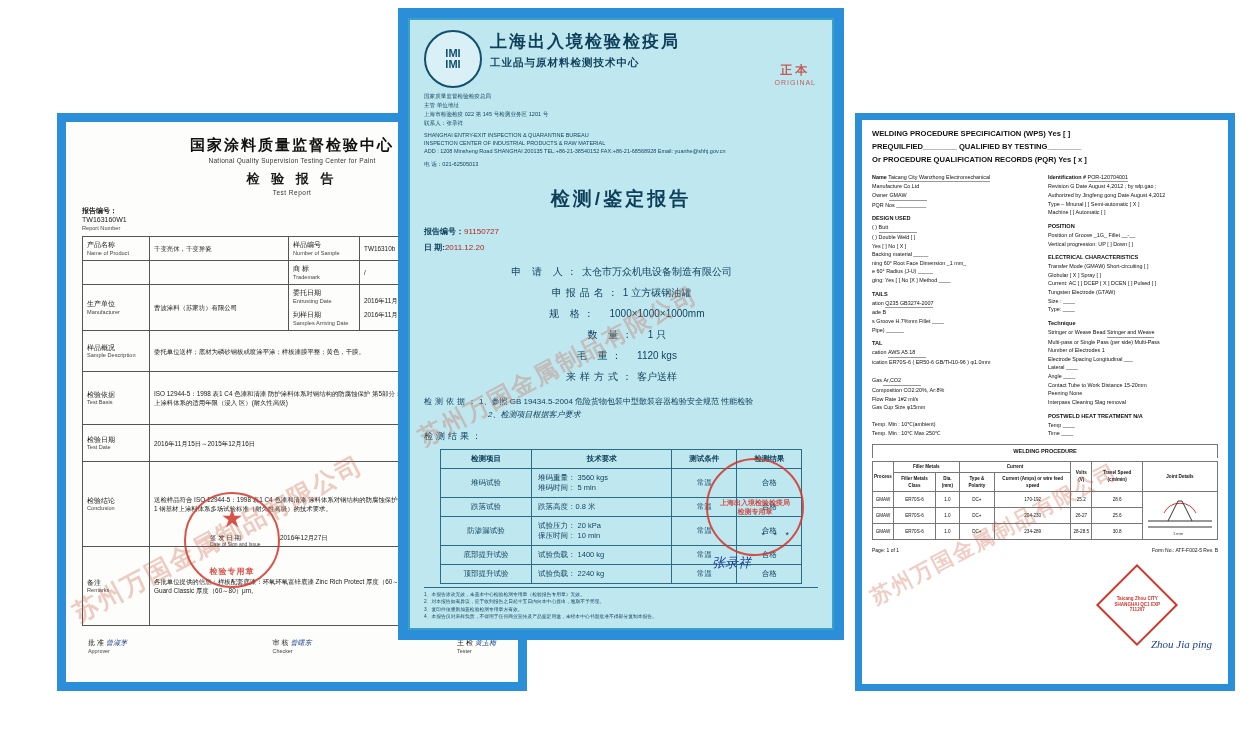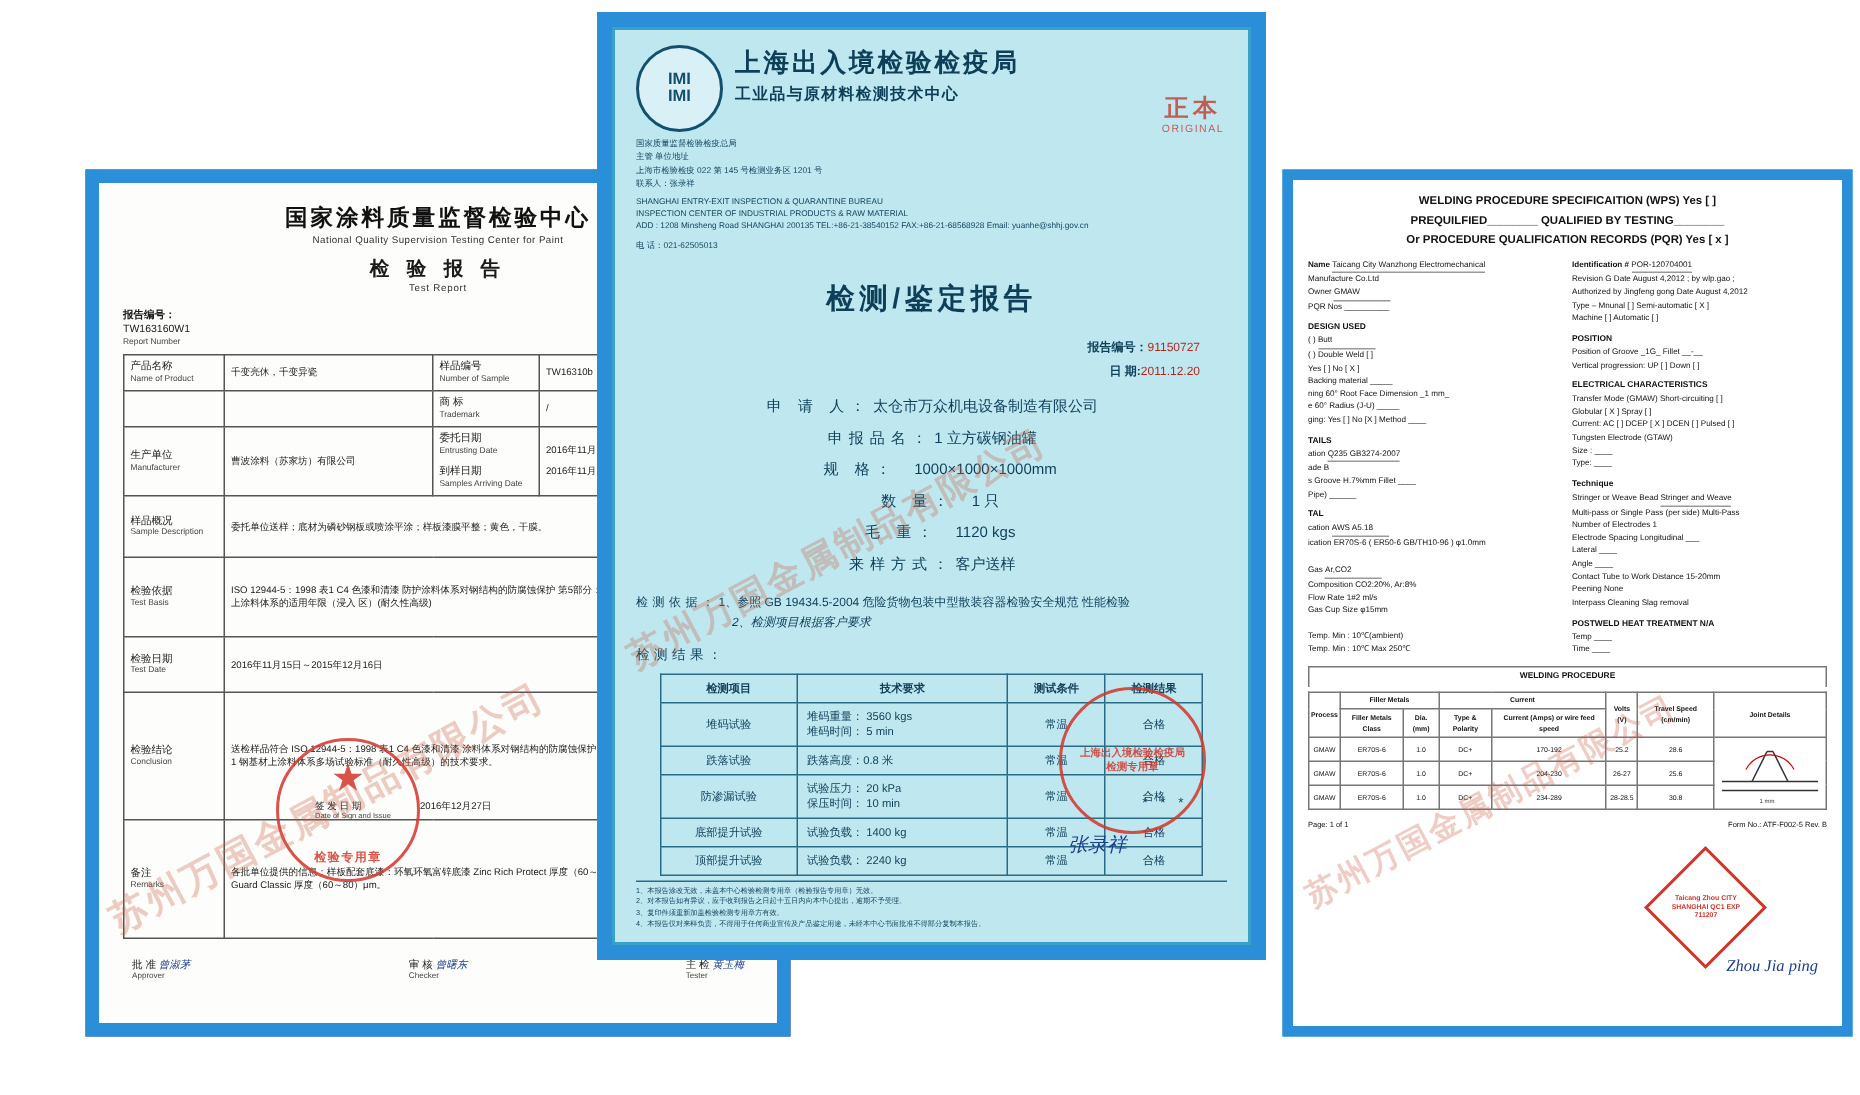--- a/index.html
+++ b/index.html
@@ -8,21 +8,21 @@
     font-family:"Liberation Sans",sans-serif;
     overflow:hidden;position:relative;
   }
   .stage{position:absolute;inset:0;}
 
   
   .cert{position:absolute;background:#2a8fd8;box-sizing:border-box;}
   .cert .inner{position:absolute;inset:0;background:#ffffff;box-sizing:border-box;overflow:hidden;}
 
   
-  #doc-left{left:57px;top:113px;width:470px;height:578px;border:9px solid #2a8fd8;background:#4c1d95;}
+  #doc-left{left:57px;top:113px;width:470px;height:578px;border:9px solid #2a8fd8;background:#fde047;}
   #doc-left .inner{inset:0;background:#fdfdfb;}
   .l-pad{position:absolute;inset:0;padding:14px 16px;box-sizing:border-box;color:#1a1a1a;}
   .l-title{text-align:center;font-size:15px;font-weight:bold;letter-spacing:2px;color:#111;}
   .l-sub{text-align:center;font-size:6.5px;color:#333;margin-top:2px;letter-spacing:.3px;}
   .l-title2{text-align:center;font-size:13px;font-weight:bold;letter-spacing:4px;margin-top:6px;}
   .l-sub2{text-align:center;font-size:6.5px;color:#333;margin-top:1px;letter-spacing:.5px;}
   .l-row-top{display:flex;justify-content:space-between;font-size:7px;margin-top:10px;line-height:1.35;}
   .l-row-top div span{display:block;}
   table.ltab{width:100%;border-collapse:collapse;margin-top:4px;font-size:7px;}
   table.ltab td{border:1px solid #555;padding:3px 4px;vertical-align:middle;color:#1a1a1a;}
@@ -52,43 +52,43 @@
   #doc-center .inner{inset:10px;background:#bfe7f0;border:2px solid #3aa0c8;}
   .c-pad{position:absolute;inset:0;padding:10px 14px;box-sizing:border-box;color:#123;}
   .c-head{display:flex;align-items:flex-start;gap:8px;}
   .imi-logo{width:54px;height:54px;border-radius:50%;border:2px solid #13506e;display:flex;flex-direction:column;
     align-items:center;justify-content:center;color:#13506e;font-weight:bold;font-size:11px;line-height:1;flex:none;background:#d8f0f6;}
   .c-h1{font-size:17px;font-weight:bold;color:#0e3f59;letter-spacing:2px;}
   .c-h2{font-size:10.5px;font-weight:bold;color:#0e3f59;letter-spacing:1px;margin-top:3px;}
   .c-en{font-size:5.5px;color:#14465e;line-height:1.5;margin-top:3px;}
   .c-addr{font-size:5.6px;color:#14465e;line-height:1.6;margin-top:4px;}
   .orig{position:absolute;right:16px;top:42px;color:#c23b2e;text-align:center;opacity:.8;}
-  .orig .cn{font-size:16px;font-weight:bold;letter-spacing:3px;}
+  .orig .cn{font-size:12px;font-weight:bold;letter-spacing:3px;}
   .orig .en{font-size:7px;letter-spacing:1px;}
   .c-title{text-align:center;font-size:19px;font-weight:bold;color:#0e3f59;letter-spacing:3px;margin-top:18px;}
-  .c-meta{margin-top:12px;font-size:8px;color:#b02a1e;text-align:right;padding-right:18px;line-height:1.9;}
+  .c-meta{margin-top:12px;font-size:8px;color:#b02a1e;padding-right:18px;line-height:1.9;}
   .c-meta b{color:#0e3f59;}
   .c-fields{margin-top:6px;font-size:10px;color:#0e3f59;line-height:2.1;text-align:center;}
   .c-fields .k{display:inline-block;width:72px;letter-spacing:4px;}
   .c-fields .v{border-bottom:0px solid #0e3f59;}
   .c-basis{font-size:8px;color:#0e3f59;line-height:1.7;margin-top:8px;}
   .c-basis .k{letter-spacing:3px;}
   .c-res{font-size:9px;color:#0e3f59;letter-spacing:3px;margin-top:8px;}
   table.ctab{width:92%;margin:6px auto 0;border-collapse:collapse;font-size:7.5px;color:#0e3f59;}
   table.ctab th,table.ctab td{border:1px solid #2a6c86;padding:4px 3px;text-align:center;}
   table.ctab th{font-weight:bold;}
   .c-foot{position:absolute;left:14px;right:14px;bottom:8px;font-size:4.8px;color:#14465e;line-height:1.5;border-top:1px solid #2a6c86;padding-top:3px;}
   .c-sign{position:absolute;right:81px;bottom:56px;font-size:13px;color:#1b3f8f;font-family:"Liberation Serif",serif;font-style:italic;}
   .c-dots{position:absolute;right:40px;bottom:88px;font-size:9px;color:#0e3f59;letter-spacing:3px;}
 
   
   #doc-right{left:855px;top:113px;width:380px;height:578px;border:7px solid #2a8fd8;background:#2a8fd8;}
   #doc-right .inner{inset:0;background:#ffffff;}
   .r-pad{position:absolute;inset:0;padding:8px 10px;box-sizing:border-box;color:#111;font-size:5.4px;line-height:1.6;}
-  .r-title{text-align:center;font-size:7.6px;font-weight:bold;line-height:1.7;}
+  .r-title{font-size:7.6px;font-weight:bold;line-height:1.7;}
   .r-cols{display:flex;gap:6px;margin-top:6px;}
   .r-col{flex:1;}
   .r-line{border-bottom:1px solid #999;display:inline-block;min-width:38px;}
   .r-sec{font-weight:bold;font-size:5.6px;margin-top:5px;}
   table.rtab{width:100%;border-collapse:collapse;font-size:4.6px;margin-top:3px;}
   table.rtab th,table.rtab td{border:1px solid #777;padding:1.5px 1px;text-align:center;}
   .r-wp{text-align:center;font-weight:bold;font-size:5.6px;border:1px solid #777;border-bottom:none;padding:2px;margin-top:6px;}
   .r-foot{display:flex;justify-content:space-between;font-size:5px;margin-top:6px;}
   .joint{width:72px;height:44px;position:relative;margin:0 auto;}
   .joint svg{width:100%;height:100%;}

